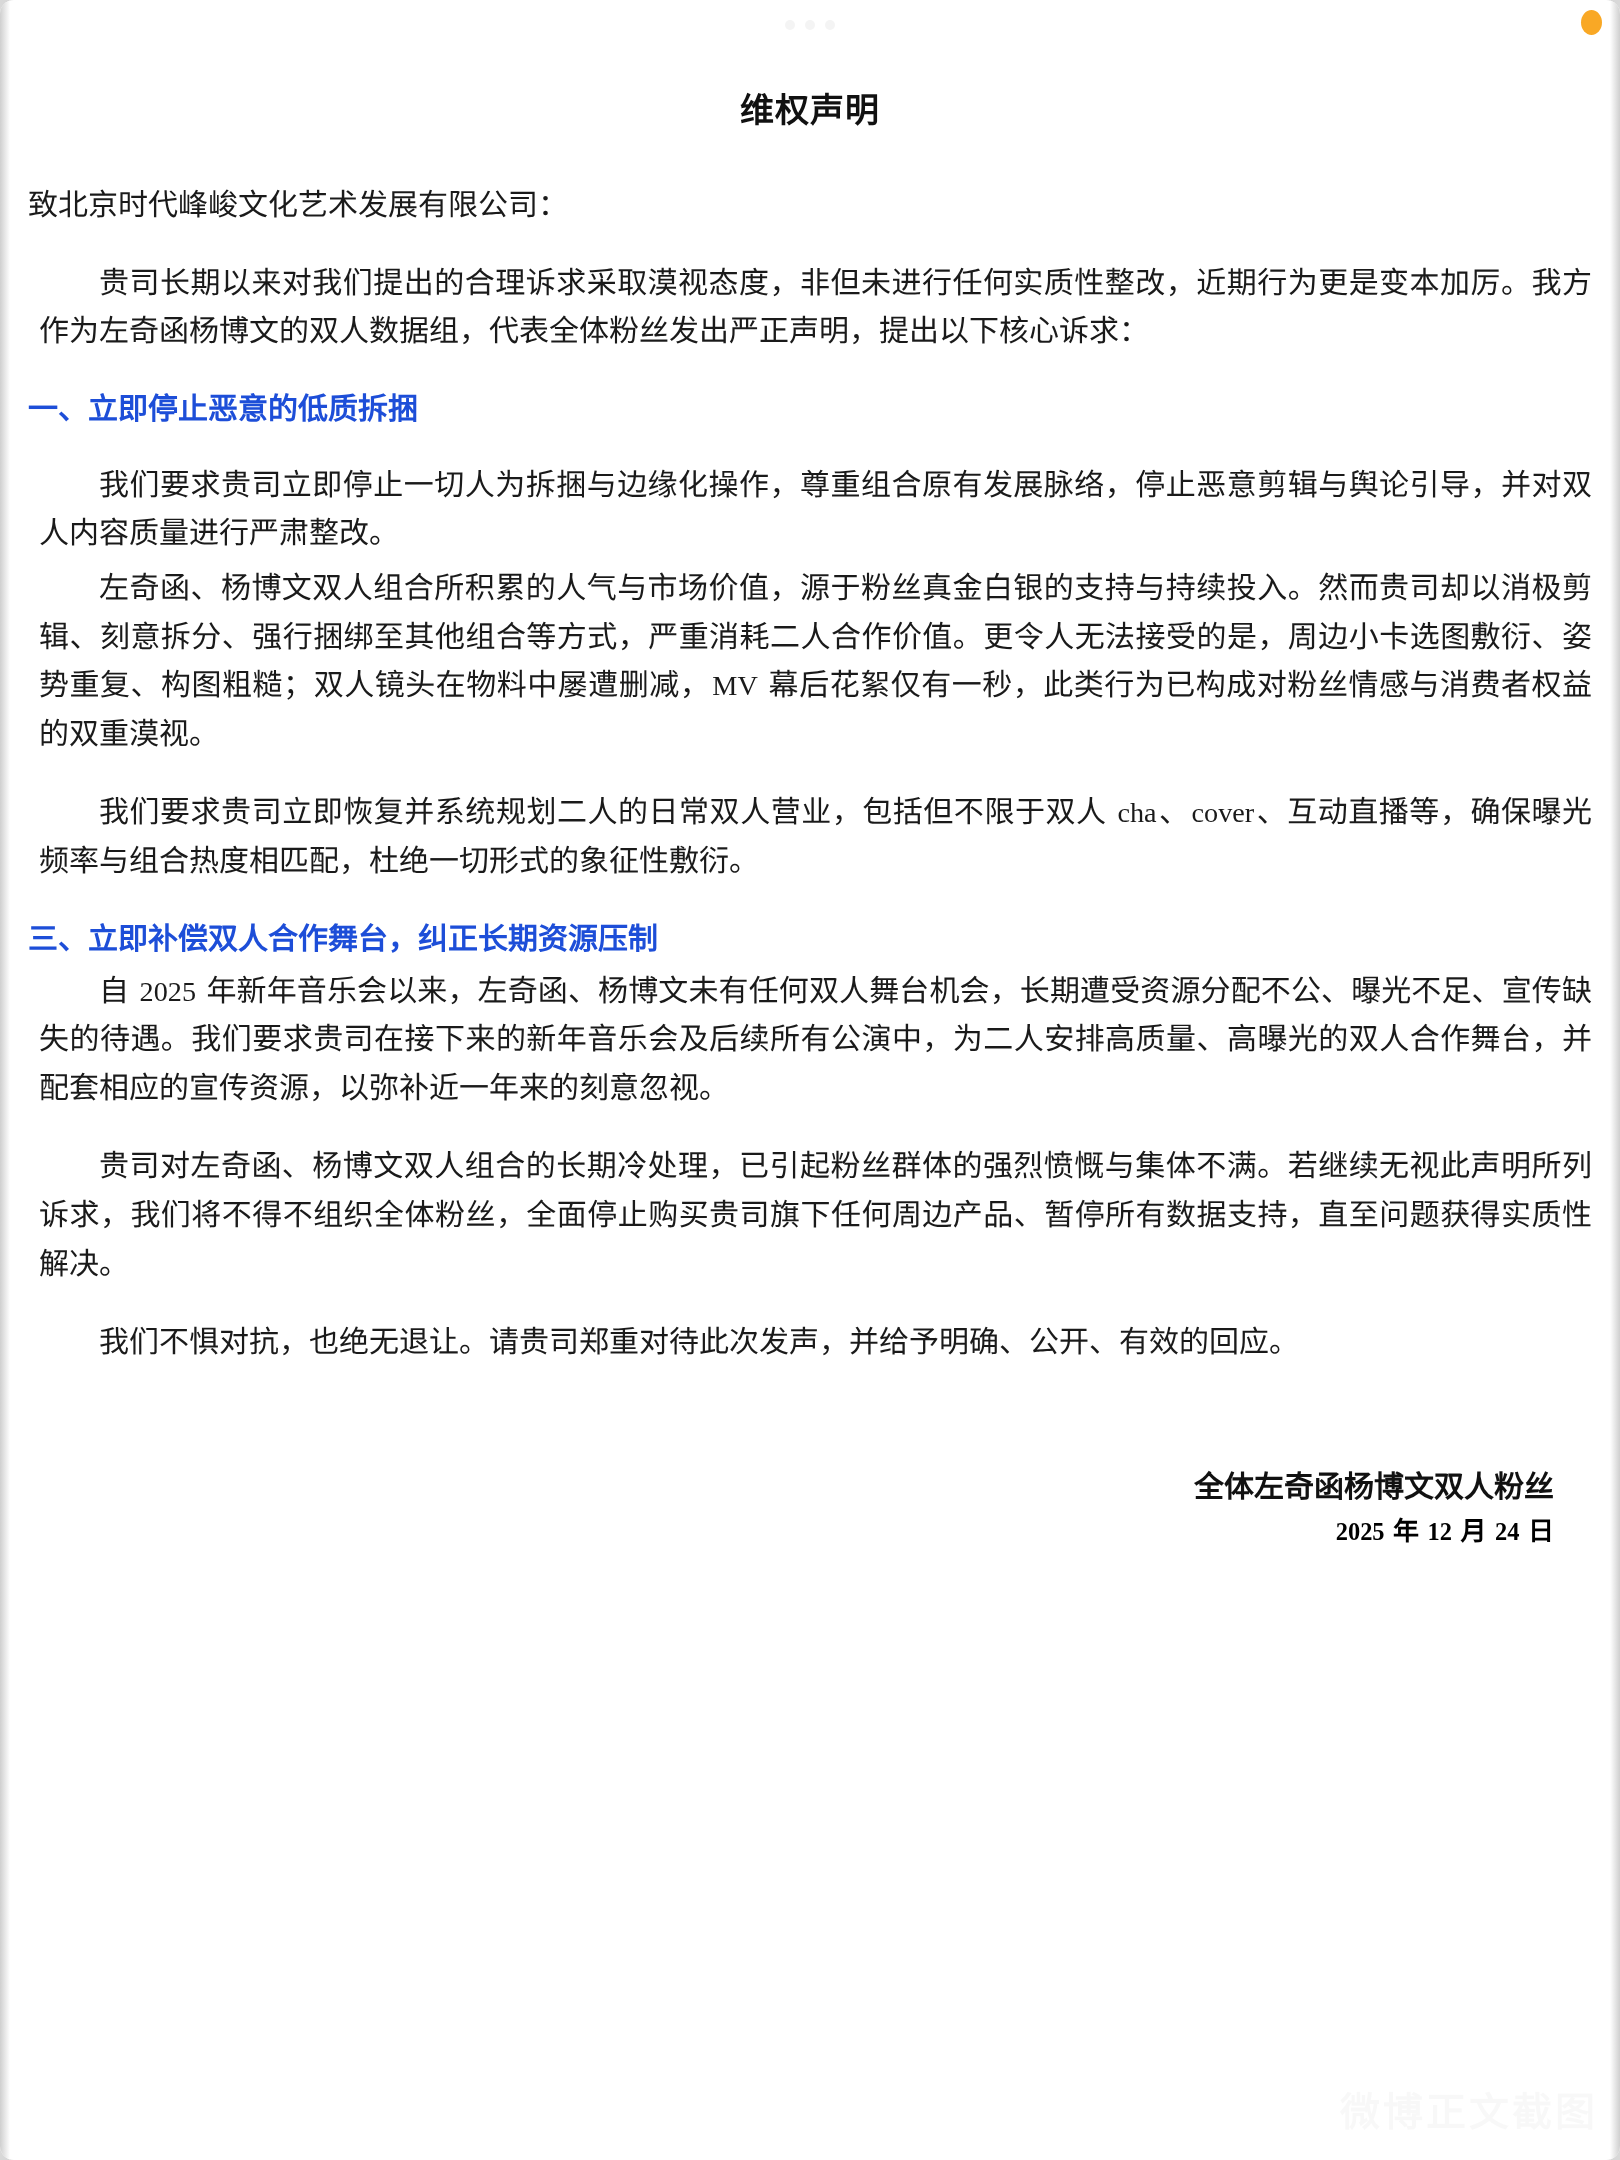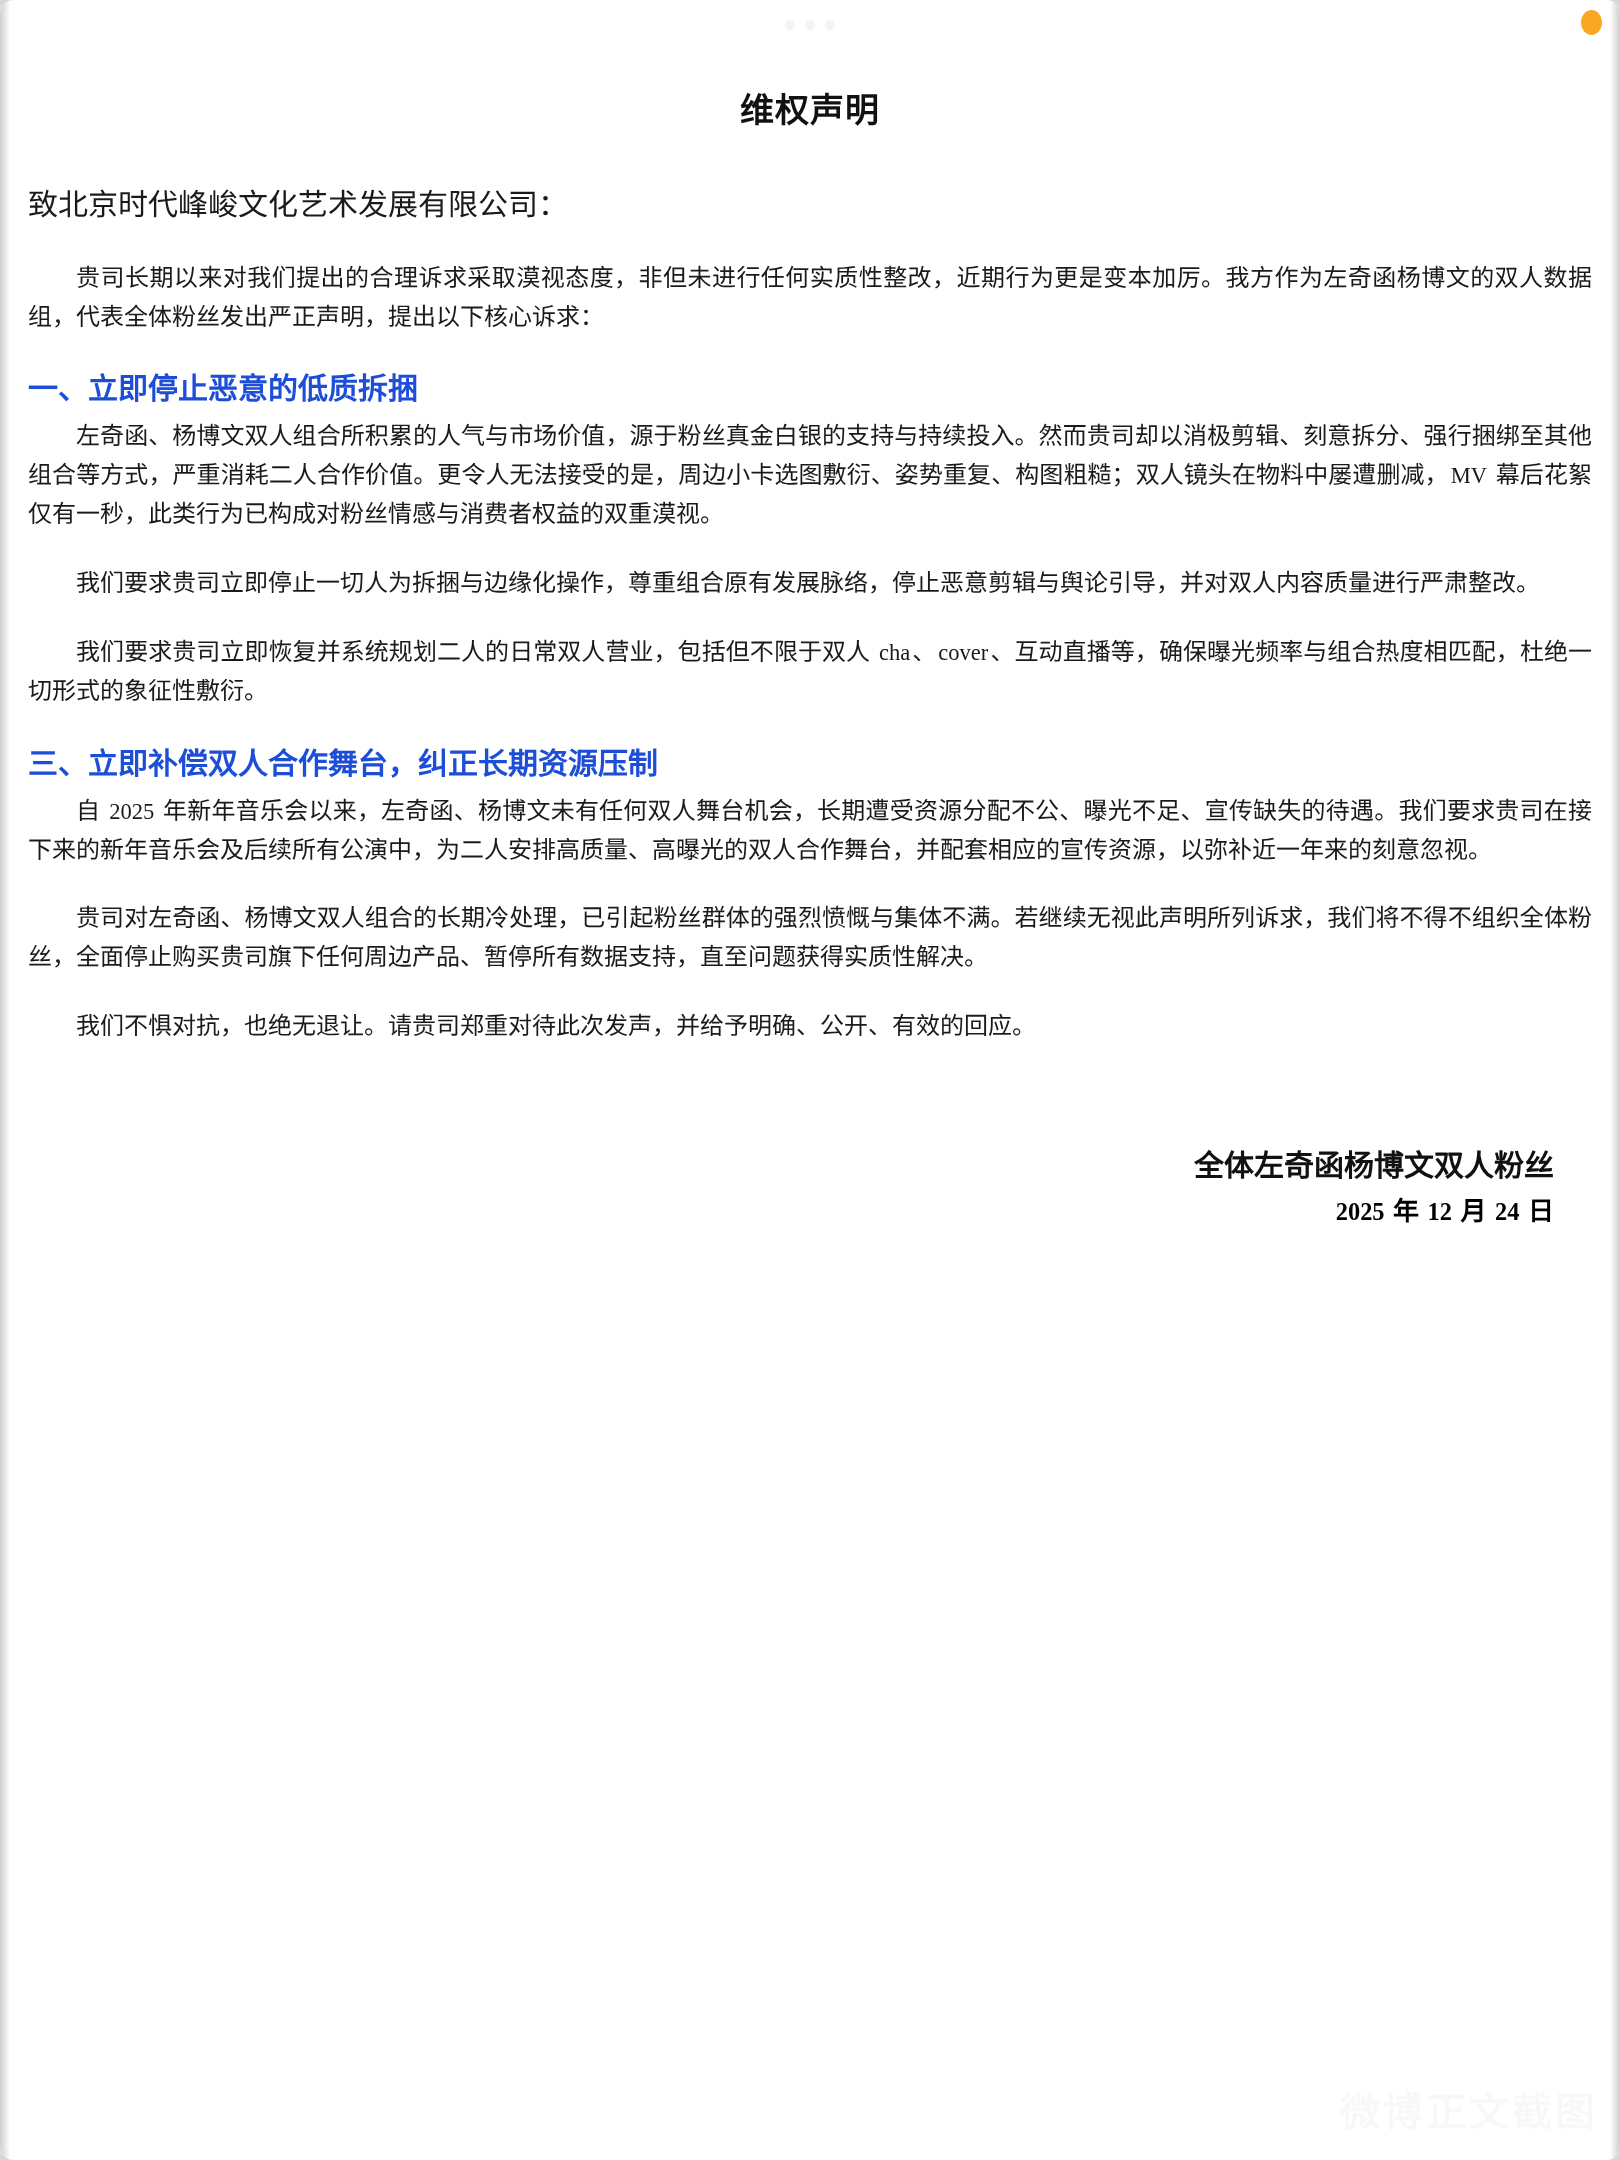--- a/index.html
+++ b/index.html
@@ -91,24 +91,24 @@
   }
 
   .salutation {
     font-size: 30px;
     color: #1a1a1a;
     margin: 50px 0 0 0;
     line-height: 1.55;
   }
 
   p.body-text {
-    font-size: 24px;
+    font-size: 30px;
     color: #1a1a1a;
     line-height: 1.62;
-    margin: 30px 0 0 0;
+    margin: 30px 0 0 11px;
     text-align: justify;
     text-justify: inter-ideograph;
     text-indent: 2em;
   }
 
   p.body-text.tight {
     margin-top: 6px;
   }
 
   h2.section-heading {
@@ -175,22 +175,22 @@
 
   <div id="doc">
 
     <h1 class="doc-title">维权声明</h1>
 
     <p class="salutation">致北京时代峰峻文化艺术发展有限公司：</p>
 
     <p class="body-text">贵司长期以来对我们提出的合理诉求采取漠视态度，非但未进行任何实质性整改，近期行为更是变本加厉。我方作为左奇函杨博文的双人数据组，代表全体粉丝发出严正声明，提出以下核心诉求：</p>
 
     <h2 class="section-heading">一、立即停止恶意的低质拆捆</h2>
+    <p class="body-text">我们要求贵司立即停止一切人为拆捆与边缘化操作，尊重组合原有发展脉络，停止恶意剪辑与舆论引导，并对双人内容质量进行严肃整改。</p>
     <p class="body-text tight">左奇函、杨博文双人组合所积累的人气与市场价值，源于粉丝真金白银的支持与持续投入。然而贵司却以消极剪辑、刻意拆分、强行捆绑至其他组合等方式，严重消耗二人合作价值。更令人无法接受的是，周边小卡选图敷衍、姿势重复、构图粗糙；双人镜头在物料中屡遭删减，<span class="lat">MV</span> 幕后花絮仅有一秒，此类行为已构成对粉丝情感与消费者权益的双重漠视。</p>
-    <p class="body-text">我们要求贵司立即停止一切人为拆捆与边缘化操作，尊重组合原有发展脉络，停止恶意剪辑与舆论引导，并对双人内容质量进行严肃整改。</p>
 
     <p class="body-text">我们要求贵司立即恢复并系统规划二人的日常双人营业，包括但不限于双人 <span class="lat">cha</span>、<span class="lat">cover</span>、互动直播等，确保曝光频率与组合热度相匹配，杜绝一切形式的象征性敷衍。</p>
 
     <h2 class="section-heading">三、立即补偿双人合作舞台，纠正长期资源压制</h2>
     <p class="body-text tight">自 <span class="lat">2025</span> 年新年音乐会以来，左奇函、杨博文未有任何双人舞台机会，长期遭受资源分配不公、曝光不足、宣传缺失的待遇。我们要求贵司在接下来的新年音乐会及后续所有公演中，为二人安排高质量、高曝光的双人合作舞台，并配套相应的宣传资源，以弥补近一年来的刻意忽视。</p>
     <p class="body-text">贵司对左奇函、杨博文双人组合的长期冷处理，已引起粉丝群体的强烈愤慨与集体不满。若继续无视此声明所列诉求，我们将不得不组织全体粉丝，全面停止购买贵司旗下任何周边产品、暂停所有数据支持，直至问题获得实质性解决。</p>
     <p class="body-text">我们不惧对抗，也绝无退让。请贵司郑重对待此次发声，并给予明确、公开、有效的回应。</p>
 
     <div id="signature">
       <div class="sig-line">全体左奇函杨博文双人粉丝</div>

